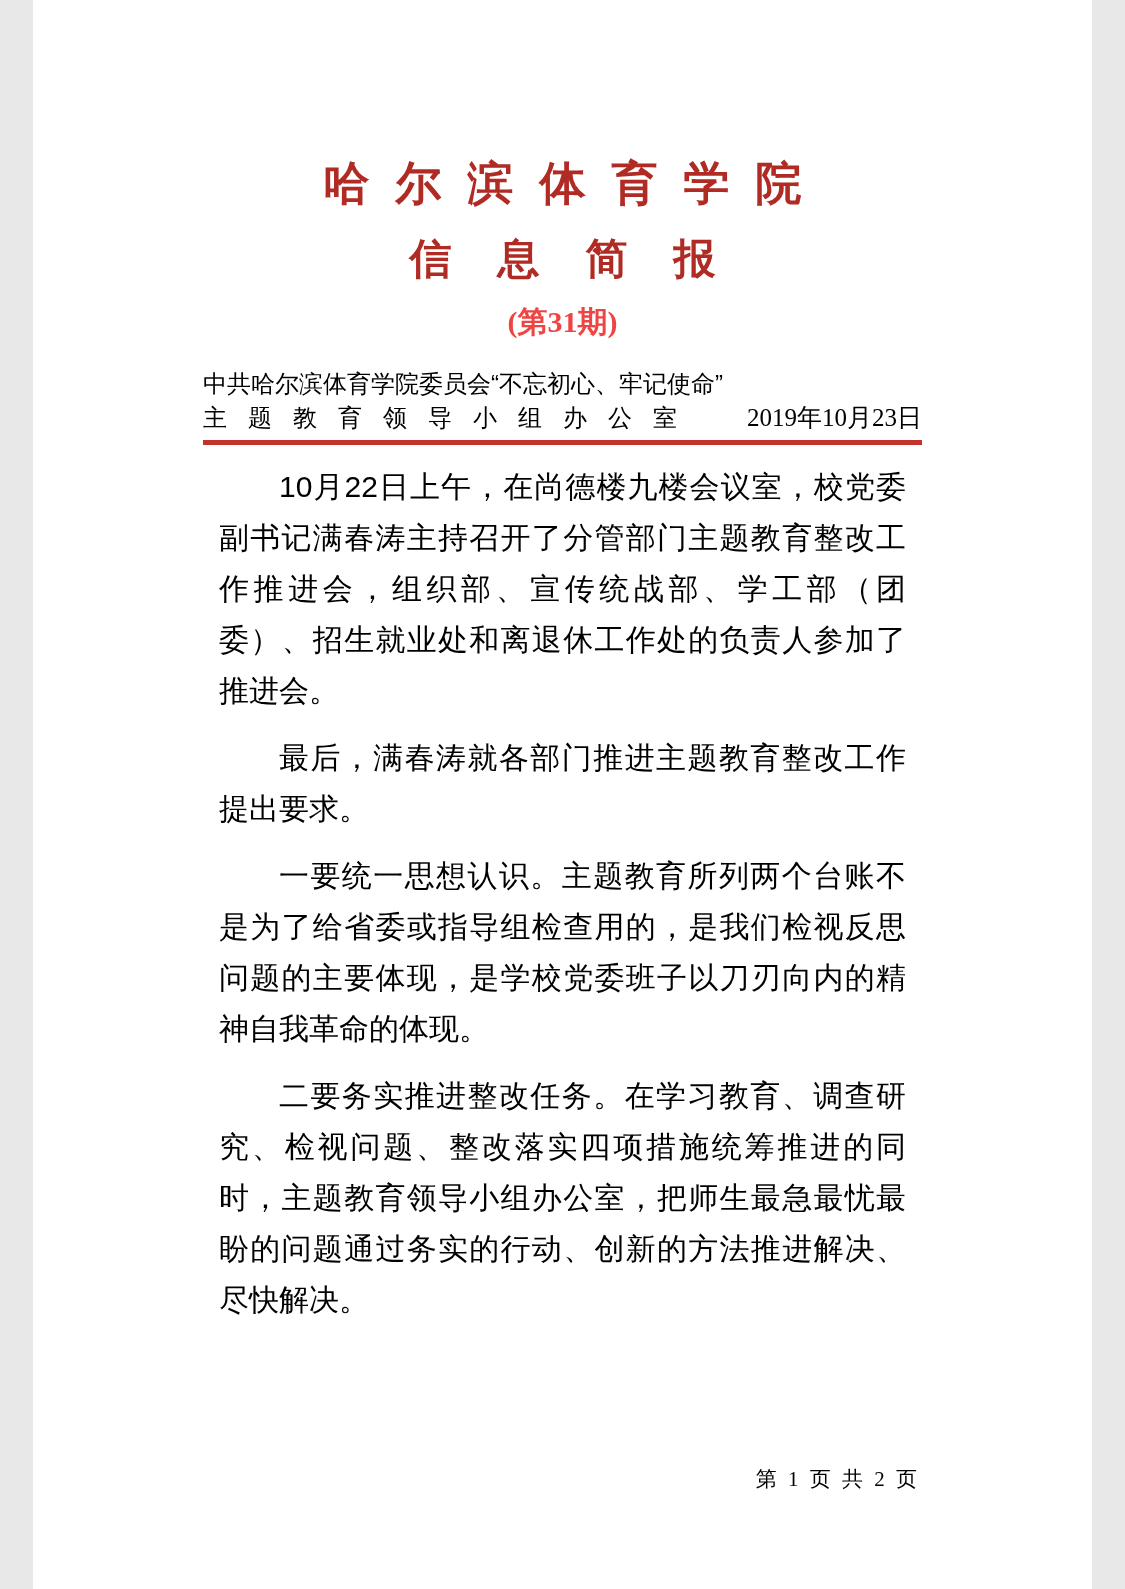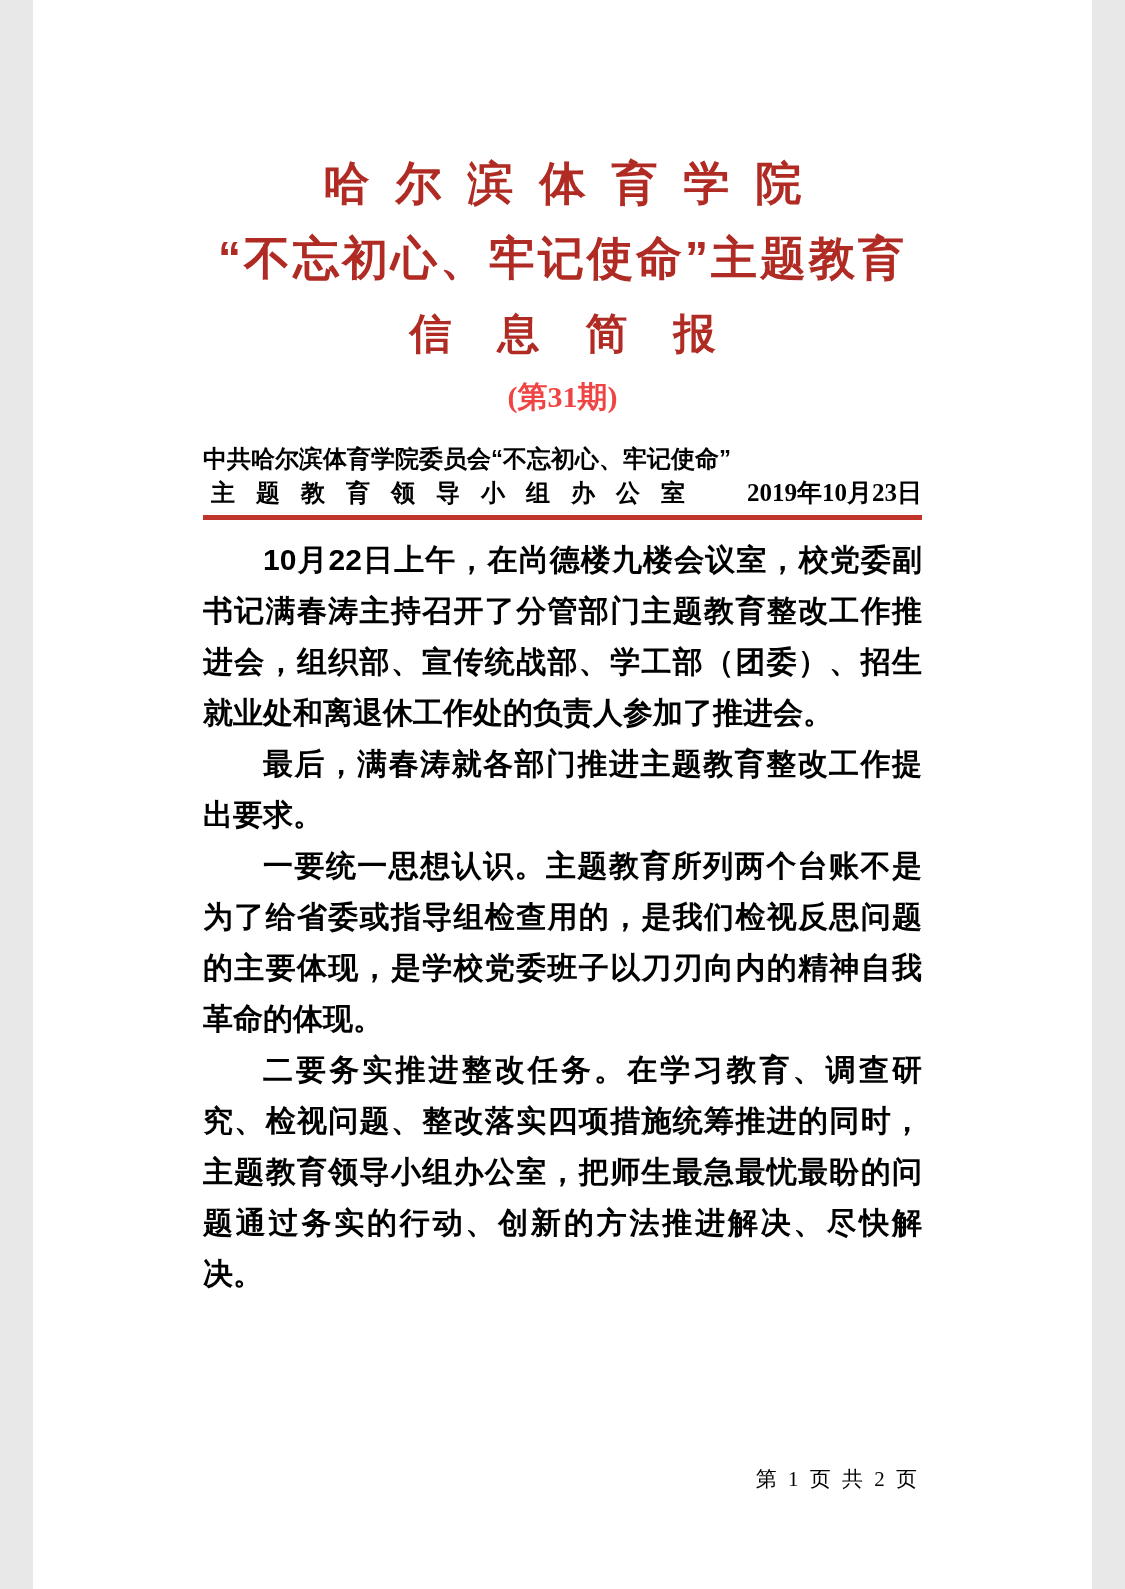--- a/index.html
+++ b/index.html
@@ -53,37 +53,36 @@
     text-align: center;
     font-family: "Liberation Serif", serif;
     font-weight: bold;
     font-size: 30px;
     line-height: 40px;
     color: #ef4444;
   }
   
   .issuer {
     margin-top: 26px;
-    font-weight: bold;
+    font-weight: normal;
     font-size: 24px;
     line-height: 32px;
   }
   .issuer-line1 {
     white-space: nowrap;
   }
   .issuer-line2 {
     display: flex;
     justify-content: space-between;
     align-items: baseline;
     margin-top: 2px;
   }
   .issuer-office {
     letter-spacing: 21px;
     white-space: nowrap;
-    margin-left: 8px;
   }
   .issuer-date {
     font-family: "Liberation Serif", serif;
     font-size: 25px;
     white-space: nowrap;
   }
   .red-rule {
     margin-top: 6px;
     height: 5px;
     background: #C0342B;
@@ -93,48 +92,46 @@
     margin-top: 36px;
     text-align: center;
     font-size: 31px;
     line-height: 56px;
     font-weight: normal;
   }
   .article-body {
     margin-top: 14px;
   }
   .article-body p {
-    margin: 0;
+    margin: 16px;
     font-size: 30px;
     line-height: 51px;
     text-align: justify;
     text-indent: 2em;
     word-break: break-all;
-    font-weight: bold;
   }
   
   .page-footer {
     position: absolute;
     right: 172px;
     top: 1465px;
     font-family: "Liberation Serif", serif;
     font-size: 21px;
     letter-spacing: 3px;
     white-space: nowrap;
   }
 </style>
 </head>
 <body>
 
 <div class="page">
   <div class="content">
 
     <div class="masthead">
       <div class="masthead-line1">哈尔滨体育学院</div>
-      <div class="masthead-line2">“不忘初心、牢记使命”主题教育</div>
       <div class="masthead-line3">信息简报</div>
     </div>
 
     <div class="issue-no">(第31期)</div>
 
     <div class="issuer">
       <div class="issuer-line1">中共哈尔滨体育学院委员会“不忘初心、牢记使命”</div>
       <div class="issuer-line2">
         <span class="issuer-office">主题教育领导小组办公室</span>
         <span class="issuer-date">2019年10月23日</span>

